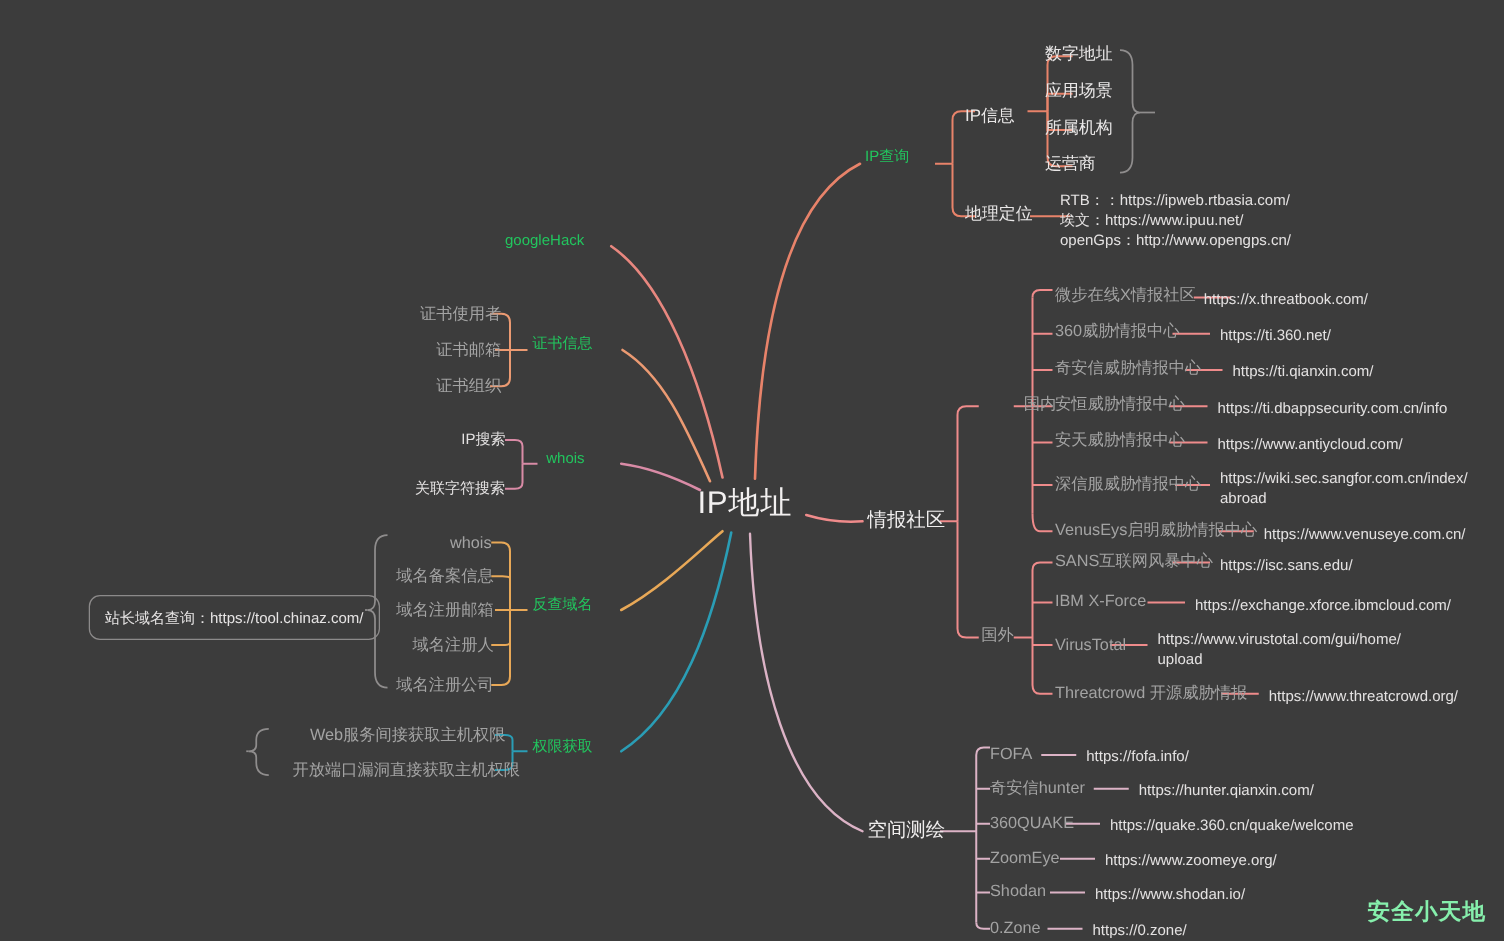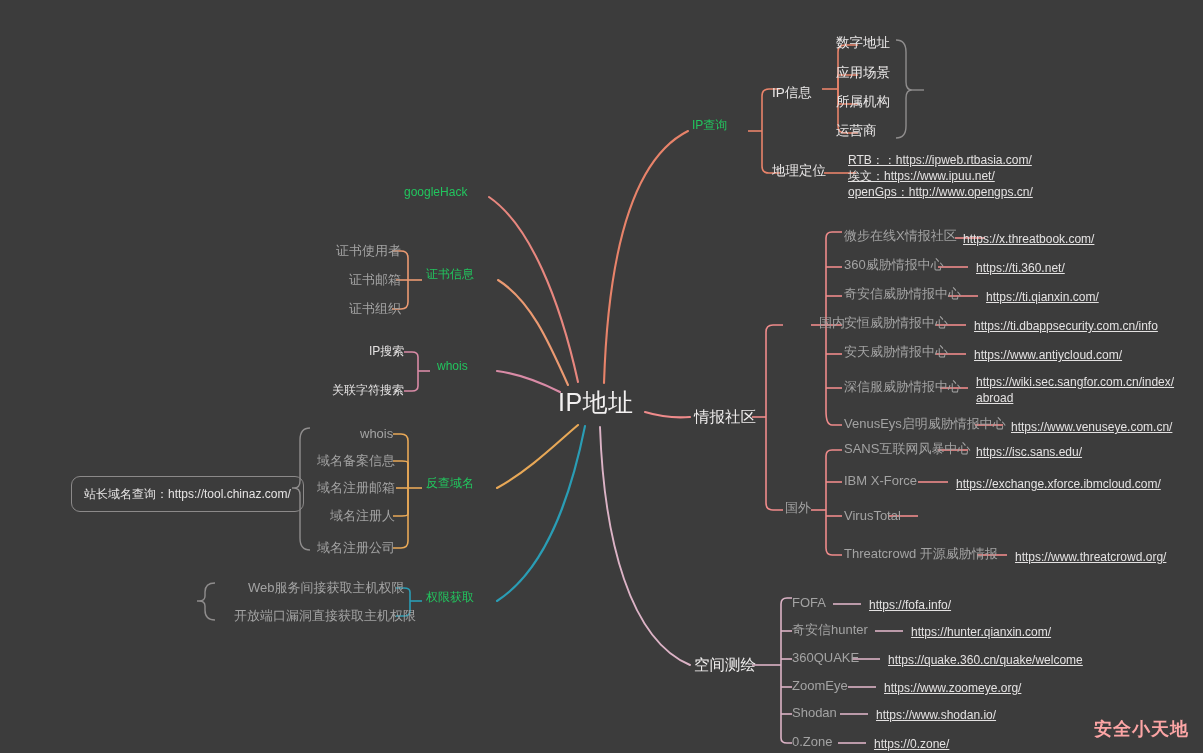--- a/index.html
+++ b/index.html
@@ -13,35 +13,35 @@
   }
   #canvas{position:absolute;inset:0;width:1203px;height:753px;}
   svg.lines{position:absolute;left:0;top:0;width:1203px;height:753px;pointer-events:none;}
   .node{position:absolute;white-space:nowrap;line-height:1.15;}
   .root-node{font-size:25px;color:#f2f0f0;letter-spacing:.5px;}
   .lvl1{font-size:15.5px;color:#f0eeee;}
   .lvl1-big{font-size:12px;color:#22c55e;}
   .lvl2{font-size:13px;color:#a3a3a3;}
   .lvl2b{font-size:13.5px;color:#e9e7e7;}
   .lvl3{font-size:12px;color:#e3e1e1;}
-  .urltext{font-size:12px;color:#e4e2e2;line-height:1.35;text-decoration:underline;}
+  .urltext{font-size:12px;color:#e4e2e2;line-height:1.35;}
   .boxnode{
     position:absolute;
     border:1.3px solid #8c8a8a;
     border-radius:9px;
     padding:8px 12px;
     font-size:12px;
     color:#e6e4e4;
     line-height:1.5;
     white-space:nowrap;
     background:transparent;
   }
   .watermark{
     position:absolute;right:14px;bottom:12px;
-    font-size:18px;font-weight:bold;color:#fca5a5;
+    font-size:18px;font-weight:bold;color:#86efac;
     letter-spacing:1px;
     margin-top:36px;
   }
   .multi{white-space:pre;}
 </style>
 </head>
 <body>
 
 <div id="canvas">
 
@@ -224,20 +224,22 @@
   <div class="node lvl2" style="left:844px;top:417px;">VenusEys启明威胁情报中心</div>
   <div class="node urltext" style="left:1011px;top:419px;">https://www.venuseye.com.cn/</div>
 
   <div class="node lvl2" style="left:844px;top:442px;">SANS互联网风暴中心</div>
   <div class="node urltext" style="left:976px;top:444px;">https://isc.sans.edu/</div>
 
   <div class="node lvl2" style="left:844px;top:474px;">IBM X-Force</div>
   <div class="node urltext" style="left:956px;top:476px;">https://exchange.xforce.ibmcloud.com/</div>
 
   <div class="node lvl2" style="left:844px;top:509px;">VirusTotal</div>
+  <div class="node urltext multi" style="left:926px;top:503px;">https://www.virustotal.com/gui/home/
+upload</div>
 
   <div class="node lvl2" style="left:844px;top:547px;">Threatcrowd 开源威胁情报</div>
   <div class="node urltext" style="left:1015px;top:549px;">https://www.threatcrowd.org/</div>
 
   <div class="node lvl1" style="left:694px;top:656px;">空间测绘</div>
 
   <div class="node lvl2" style="left:792px;top:596px;text-align:center;">FOFA</div>
   <div class="node urltext" style="left:869px;top:597px;">https://fofa.info/</div>
 
   <div class="node lvl2" style="left:792px;top:623px;">奇安信hunter</div>

